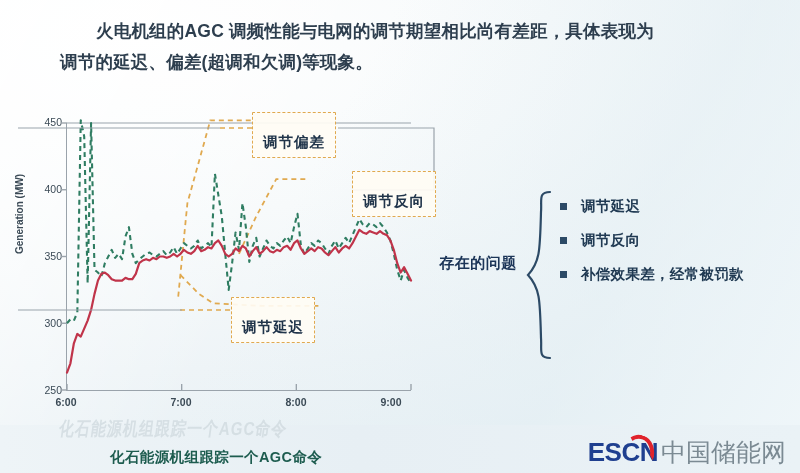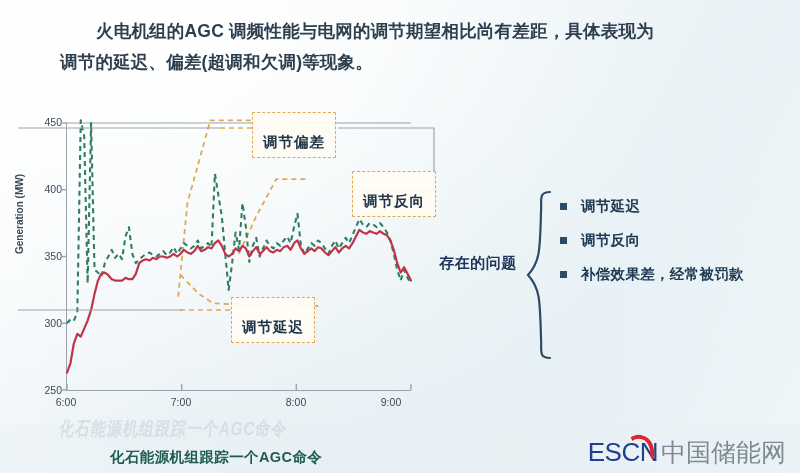--- a/index.html
+++ b/index.html
@@ -35,21 +35,21 @@
     position:absolute;left:-4px;top:150px;
     transform:rotate(-90deg);transform-origin:0 0;
     font-size:10px;font-weight:bold;color:#3b4a56;white-space:nowrap;
   }
   .ytick{
     position:absolute;right:0;width:36px;text-align:right;
     font-size:10.5px;color:#3b4a56;transform:translateY(-7px);
   }
   .ytickwrap{position:absolute;left:0;top:0;width:44px;height:310px;text-decoration:underline;}
   .xtick{
-    position:absolute;font-size:10.5px;color:#3b4a56;transform:translateX(-50%);
+    position:absolute;font-size:10.5px;color:#3b4a56;transform:translateX(-50%);font-weight:bold;
   }
   .plot{
     position:absolute;left:48px;top:19px;width:345px;height:268px;
     border-left:1.6px solid #9aa3ab;border-bottom:1.6px solid #9aa3ab;
     box-sizing:border-box;
   }
   .plot svg{display:block;width:100%;height:100%;overflow:visible;}
 
   
   .legend{position:absolute;left:170px;top:326px;font-size:10px;color:#3b4a56;}
@@ -98,21 +98,21 @@
     color:#1d5c4f;font-size:14.5px;font-weight:700;letter-spacing:.4px;
   }
   #ghost{
     position:absolute;left:58px;bottom:22px;width:360px;height:30px;
     color:#cfd9de;font-size:15px;font-weight:700;overflow:hidden;
     letter-spacing:1px;transform:skewX(-8deg) scaleY(1.25);opacity:.75;
   }
   
   #watermark{position:absolute;right:14px;bottom:8px;display:flex;align-items:baseline;}
   #wm-escn{
-    position:relative;color:#1f3f8f;font-size:26px;font-weight:400;
+    position:relative;color:#1f3f8f;font-size:26px;font-weight:700;
     letter-spacing:-.5px;line-height:1;font-family:"Liberation Sans",sans-serif;
   }
   #wm-arc{
     position:absolute;right:1px;top:-4px;width:26px;height:13px;
     border:4px solid #e0232c;border-bottom-color:transparent;border-left-color:transparent;
     border-radius:50% 50% 0 0 / 100% 100% 0 0;transform:rotate(18deg);
   }
   #wm-cn{color:#7b8a93;font-size:25px;font-weight:400;letter-spacing:0px;margin-left:3px;line-height:1;}
 </style>
 </head>

